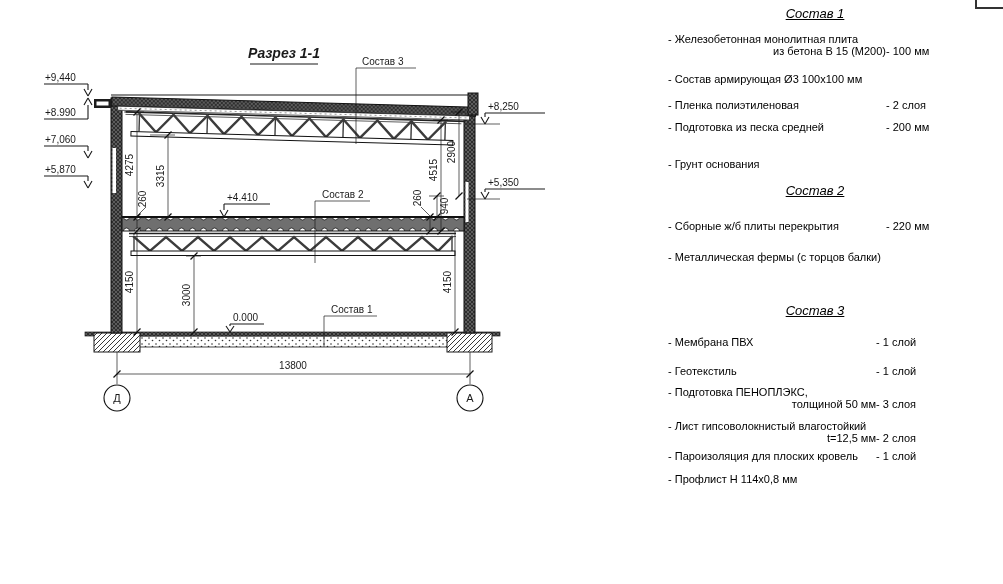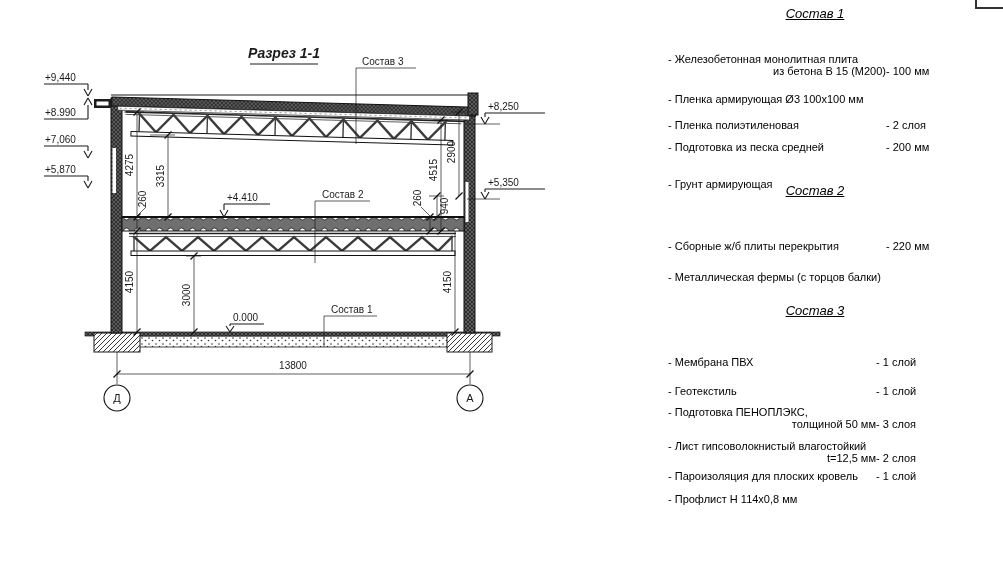--- a/index.html
+++ b/index.html
@@ -13,21 +13,21 @@
   .thin{stroke:#1a1a1a;stroke-width:0.7;fill:none;}
   .med{stroke:#1a1a1a;stroke-width:1.1;fill:none;}
   .bold{stroke:#111;stroke-width:2.2;fill:none;}
   .tick{stroke:#111;stroke-width:1.3;}
   .truss{stroke:#3c3c3c;stroke-width:2.4;fill:none;stroke-linecap:square;}
   .chord{stroke:#222;stroke-width:1.6;fill:none;}
   
   #legend{position:absolute;left:660px;top:0;width:310px;height:584px;font-size:11px;line-height:12px;}
   .lhead{position:absolute;left:0;width:100%;text-align:center;font-size:13px;font-style:italic;}
   .lhead span{text-decoration:underline;}
-  .item{position:absolute;left:8px;right:12px;display:flex;align-items:flex-end;margin-top:20px;}
+  .item{position:absolute;left:8px;right:12px;display:flex;align-items:flex-end;}
   .iname{width:218px;}
   .iname .l2{display:block;padding-left:8px;text-align:right;}
   .sec3 .iname{width:208px;}
   .ival{white-space:nowrap;text-align:center;}
   
   #frame-corner{position:absolute;left:975px;top:-2px;width:28px;height:9px;
     border-left:2px solid #333;border-bottom:2px solid #333;}
 </style>
 </head>
 <body>
@@ -261,33 +261,33 @@
 
 <div id="legend">
 
   <div class="lhead" style="top:8px"><span>Состав 1</span></div>
 
   <div class="item" style="top:33px">
     <div class="iname"><span>- Железобетонная  монолитная плита</span><span class="l2">из бетона В 15 (М200)</span></div>
     <div class="ival">- 100 мм</div>
   </div>
   <div class="item" style="top:73px">
-    <div class="iname"><span>- Пленка армирующая Ø3 100х100 мм</span></div>
+    <div class="iname"><span>- Состав армирующая Ø3 100х100 мм</span></div>
     <div class="ival"></div>
   </div>
   <div class="item" style="top:99px">
     <div class="iname"><span>- Пленка полиэтиленовая</span></div>
     <div class="ival">- 2 слоя</div>
   </div>
   <div class="item" style="top:121px">
     <div class="iname"><span>- Подготовка из песка средней</span></div>
     <div class="ival">- 200 мм</div>
   </div>
   <div class="item" style="top:158px">
-    <div class="iname"><span>- Грунт армирующая</span></div>
+    <div class="iname"><span>- Грунт основания</span></div>
     <div class="ival"></div>
   </div>
 
   <div class="lhead" style="top:185px"><span>Состав 2</span></div>
 
   <div class="item" style="top:220px">
     <div class="iname"><span>- Сборные ж/б плиты перекрытия</span></div>
     <div class="ival">- 220 мм</div>
   </div>
   <div class="item" style="top:251px">

